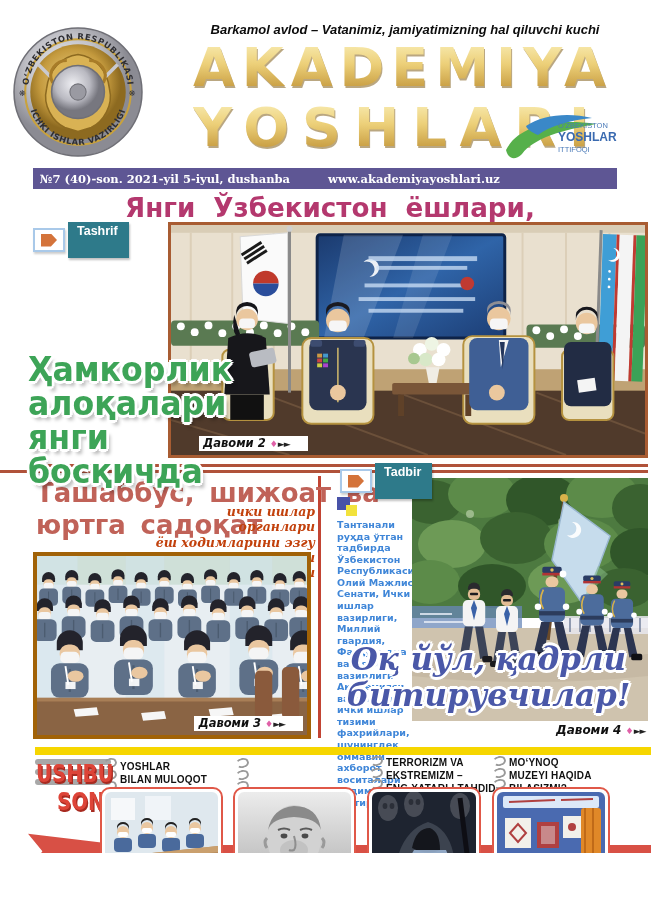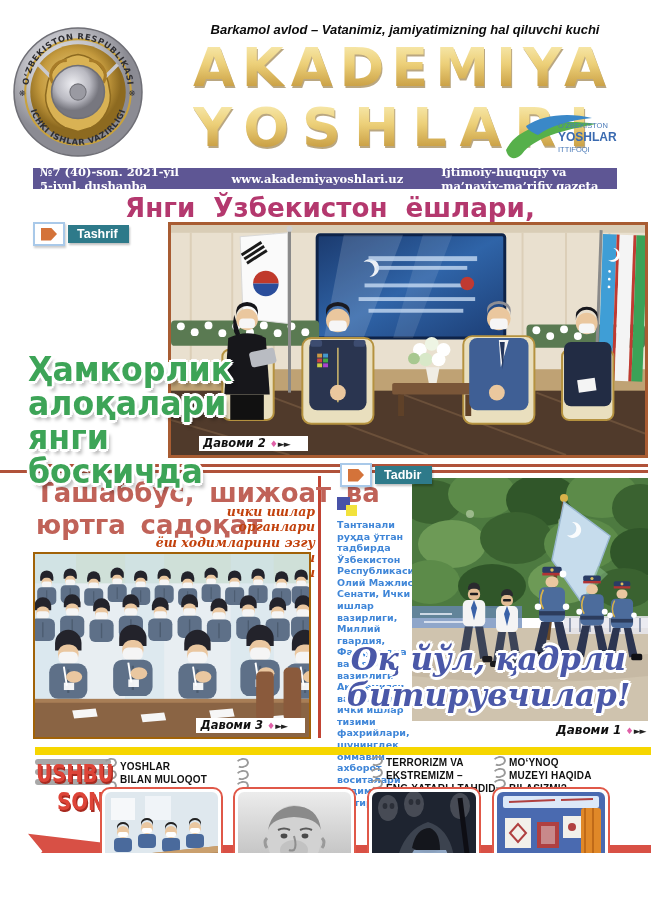--- a/index.html
+++ b/index.html
@@ -30,21 +30,21 @@
                  font-size:27px;font-weight:bold;color:#b4386e;word-spacing:9px;
                  transform:scaleX(.97);transform-origin:center;}
 
   
   .badge{position:absolute;display:flex;align-items:center;z-index:6;}
   .badge .arrowbox{width:28px;height:20px;background:#fff;border:2px solid #a9c9e9;
                    display:flex;align-items:center;justify-content:center;box-shadow:1px 2px 2px rgba(0,0,0,.2);}
   .badge .arrow{width:16px;height:13px;background:#d4733a;
                 clip-path:polygon(0 0,62% 0,100% 50%,62% 100%,0 100%);}
   .badge .blabel{background:#2e7a8a;color:#fff;font:bold 12.5px "Liberation Sans",sans-serif;
-                 padding:2px 11px 2px 9px;margin-left:3px;box-shadow:1px 2px 2px rgba(0,0,0,.25);}
+                 padding:2px 11px 20px 9px;margin-left:3px;box-shadow:1px 2px 2px rgba(0,0,0,.25);}
 
   
   .lead{color:#3f86d8;font-weight:bold;line-height:1.25;}
   .lead-deco{float:left;width:29px;height:25px;position:relative;margin:1px 3px 0 0;}
   .sqb{position:absolute;left:0;top:0;width:15px;height:15px;background:#4852a8;}
   .sqy{position:absolute;left:10px;top:9px;width:13px;height:13px;background:#f2e23c;}
   .lead1{position:absolute;left:35px;top:250px;width:133px;font-size:11.5px;}
   .lead3{position:absolute;left:337px;top:496px;width:84px;font-size:9.5px;line-height:1.22;}
   .lead3 .lead-deco{width:25px;height:22px;}
   .lead3 .sqb{width:13px;height:13px;}
@@ -77,21 +77,21 @@
 
   
   .headline2{position:absolute;left:36px;font-size:27px;font-weight:bold;color:#c06258;
              word-spacing:6px;transform:scaleX(.96);transform-origin:left;white-space:nowrap;}
   .h2l1{top:477px;}
   .h2l2{top:509px;}
   .subhead2{position:absolute;left:150px;top:504px;width:165px;text-align:right;
             font:italic bold 12.5px "DejaVu Serif",serif;color:#c2410c;line-height:1.22;
             white-space:pre-line;}
   .photo2{position:absolute;left:33px;top:552px;width:278px;height:187px;
-          border:2px solid #a16207;box-sizing:border-box;}
+          border:4px solid #a16207;box-sizing:border-box;}
 
   
   .photo3{position:absolute;left:412px;top:478px;width:236px;height:243px;}
   .headline3{position:absolute;left:326px;top:642px;width:325px;z-index:5;text-align:center;
              font:italic bold 31px "DejaVu Serif",serif;color:#4a58a8;line-height:1.15;
              text-shadow:-2px -2px 0 #fff,2px -2px 0 #fff,-2px 2px 0 #fff,2px 2px 0 #fff,
                          0 -3px 0 #fff,0 3px 0 #fff,-3px 0 0 #fff,3px 0 0 #fff;}
 
   
   .ybar{position:absolute;left:35px;top:747px;width:616px;height:8px;background:#f6d600;}
@@ -174,21 +174,20 @@
       <path d="M26,16 C42,5 68,2 92,8 C70,10 50,16 38,25 C31,22 27,19 26,16 Z" fill="#3a88c8"></path>
       <text x="58" y="18" font-size="7.5" fill="#4a7ab8" font-family="Liberation Sans,sans-serif">O‘ZBEKISTON</text>
       <text x="58" y="31" font-size="12" font-weight="bold" fill="#3a6ab0" font-family="Liberation Sans,sans-serif">YOSHLAR</text>
       <text x="58" y="42" font-size="7.5" fill="#4a7ab8" font-family="Liberation Sans,sans-serif">ITTIFOQI</text>
     </svg>
   </div>
 
   <div class="infobar">
     <span class="seg1">№7 (40)-son. 2021-yil 5-iyul, dushanba</span>
     <span class="seg2">www.akademiyayoshlari.uz</span>
-    <span class="seg3">Ijtimoiy-huquqiy va ma’naviy-ma’rifiy gazeta</span>
   </div>
 
   <div class="main-headline">Янги Ўзбекистон ёшлари, бирлашайлик!</div>
 
   <div class="badge" style="left:33px;top:222px;">
     <span class="arrowbox">
         <span class="arrow"></span>
       </span>
     <span class="blabel">Tashrif</span>
   </div>
@@ -539,21 +538,21 @@
       <use href="#grd" transform="translate(210,128) scale(.92)"></use>
       <circle cx="151" cy="96" r="3.4" fill="#fff"></circle>
     </svg>
   </div>
 
   <div class="headline3">
     <div>Оқ йўл, қадрли</div>
     <div>битирувчилар!</div>
   </div>
   <div class="tag4">
-    <span>Давоми 1</span>
+    <span>Давоми 4</span>
     <span class="pk">♦</span><span class="ar">►►</span>
   </div>
 
   <div class="ybar"></div>
 
   <div class="gbar" style="top:759px;"></div>
   <div class="gbar" style="top:769px;"></div>
   <div class="gbar" style="top:779px;"></div>
 
   <div class="coil" style="left:104px;top:758px;">

